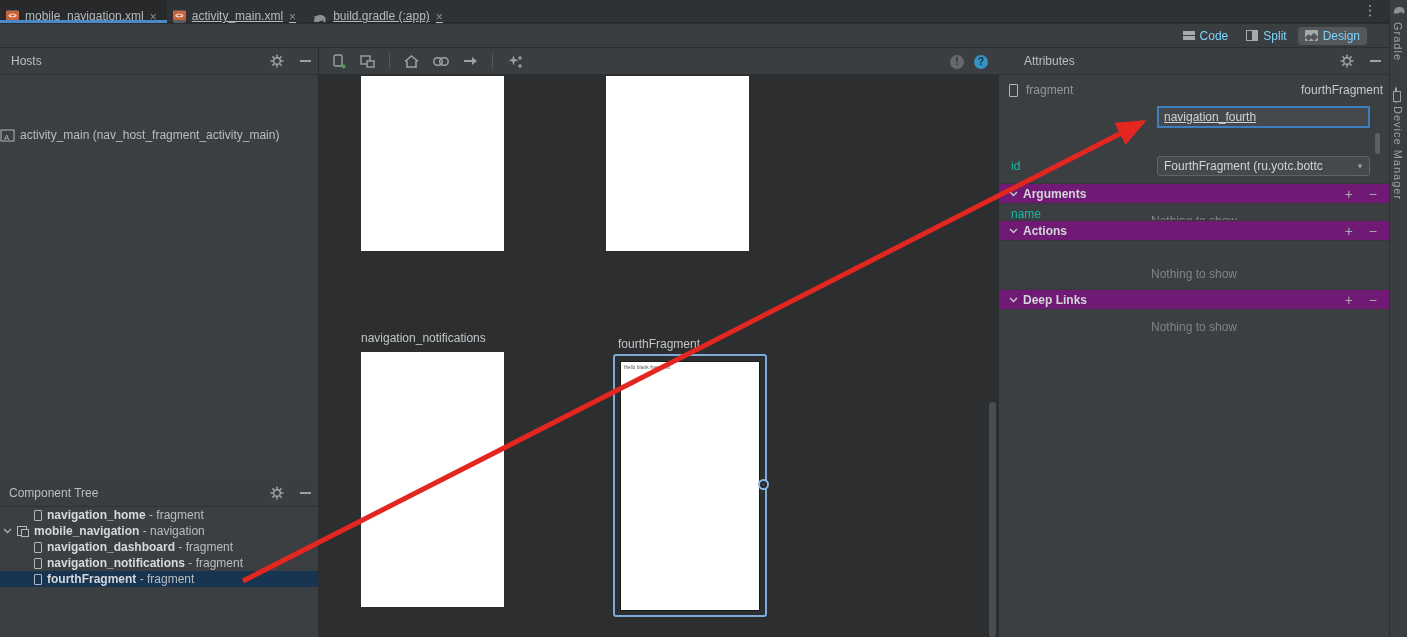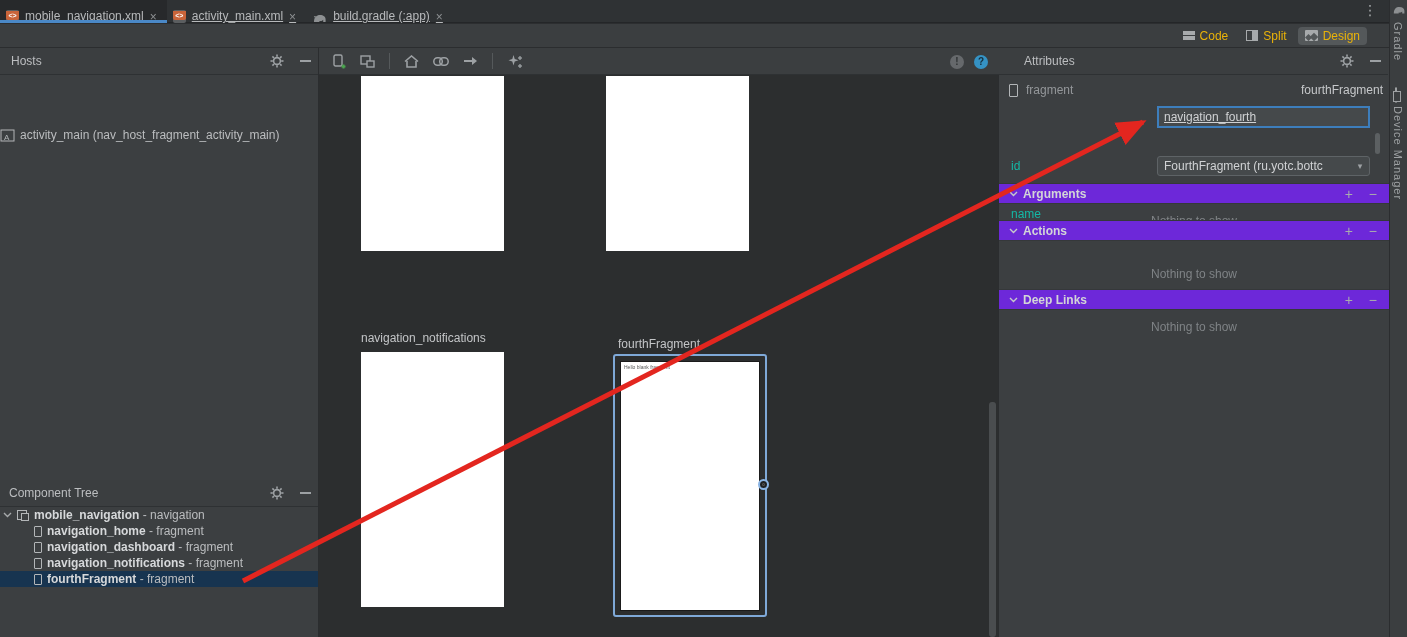--- a/index.html
+++ b/index.html
@@ -27,21 +27,21 @@
              background:#c9643a; border-radius:0 0 2px 2px; height:9px; line-height:9px; }
   .kebab { position:absolute; right:12px; top:2px; color:#a6a9ab; font-size:14px;
            letter-spacing:0; }
 
   
   .modebar { position:absolute; left:0; top:24px; width:1389px; height:24px;
              background:#3b3e40; border-bottom:1px solid #2b2d2f;
              display:flex; align-items:center; justify-content:flex-end;
              padding-right:22px; gap:4px; }
   .modebtn { display:flex; align-items:center; gap:5px; padding:2px 7px;
-             border-radius:4px; color:#eab308; }
+             border-radius:4px; color:#7dd3fc; }
   .modebtn.selected { background:#54585a; }
   .lines-icon { width:12px; height:10px; display:flex; flex-direction:column;
                 justify-content:space-between; }
   .lines-icon i { height:2px; background:#a7aaac; }
   .split-icon { width:12px; height:11px; border:1px solid #a7aaac; position:relative; }
   .split-icon::after { content:""; position:absolute; right:0; top:0; width:5px;
                 height:9px; background:#a7aaac; }
   .design-icon { width:13px; height:11px; background:#a7aaac; border-radius:1px;
                 position:relative; overflow:hidden; }
   .design-icon::after { content:""; position:absolute; left:1px; top:5px;
@@ -121,21 +121,21 @@
             padding:0 5px; outline:none; }
   .tfield.focus { border:2px solid #3d7ebc; height:22px;text-decoration:underline; }
   .combo { position:absolute; left:158px; width:213px; height:20px;
            background:#45494b; border:1px solid #5e6366; border-radius:3px;
            color:#d0d2d4; display:flex; align-items:center; padding-left:6px;
            overflow:hidden; white-space:nowrap; }
   .combo .arrow { margin-left:auto; flex:none; width:18px; text-align:center;
            color:#9da1a4; font-size:9px; }
   .mini-scroll { position:absolute; left:376px; top:85px; width:5px; height:21px;
            background:#5c6062; border-radius:3px; }
-  .sect { position:absolute; left:0; width:390px; height:21px; background:#6d28d9;
+  .sect { position:absolute; left:0; width:390px; height:21px; background:#701a75;
           border-top:1px solid #35383a; border-bottom:1px solid #35383a;
           display:flex; align-items:center; padding-left:10px; gap:5px;
           color:#d3d5d7; font-weight:bold; }
   .sect .pm { position:absolute; right:36px; color:#a9acae; font-weight:normal;
           font-size:14px; }
   .sect .pm2 { position:absolute; right:12px; color:#a9acae; font-weight:normal;
           font-size:14px; }
   .nothing { position:absolute; left:0; width:390px; text-align:center;
           color:#7e8refused3; color:#7f8386; }
 
@@ -243,30 +243,30 @@
             <line x1="10" y1="10" x2="11.6" y2="11.6"></line>
           <line x1="11.6" y1="2.4" x2="10" y2="4"></line>
             <line x1="4" y1="10" x2="2.4" y2="11.6"></line>
         </g>
       </svg>
       <span class="minusbar"></span>
     </div>
   </div>
 
   <div class="tree">
+    <div class="trow">
+      <span class="frag-ic"></span>
+      <span><b>navigation_home</b><span> - </span><span>fragment</span></span>
+    </div>
     <div class="trow root">
       <svg class="chev" width="9" height="6">
         <polyline points="1,1 4.5,4.5 8,1" fill="none" stroke="#a6a9ab" stroke-width="1.4"></polyline>
       </svg>
       <span class="nested-ic"></span>
       <span><b>mobile_navigation</b><span> - </span><span>navigation</span></span>
-    </div>
-    <div class="trow">
-      <span class="frag-ic"></span>
-      <span><b>navigation_home</b><span> - </span><span>fragment</span></span>
     </div>
     <div class="trow">
       <span class="frag-ic"></span>
       <span><b>navigation_dashboard</b><span> - </span><span>fragment</span></span>
     </div>
     <div class="trow">
       <span class="frag-ic"></span>
       <span><b>navigation_notifications</b><span> - </span><span>fragment</span></span>
     </div>
     <div class="trow sel">

